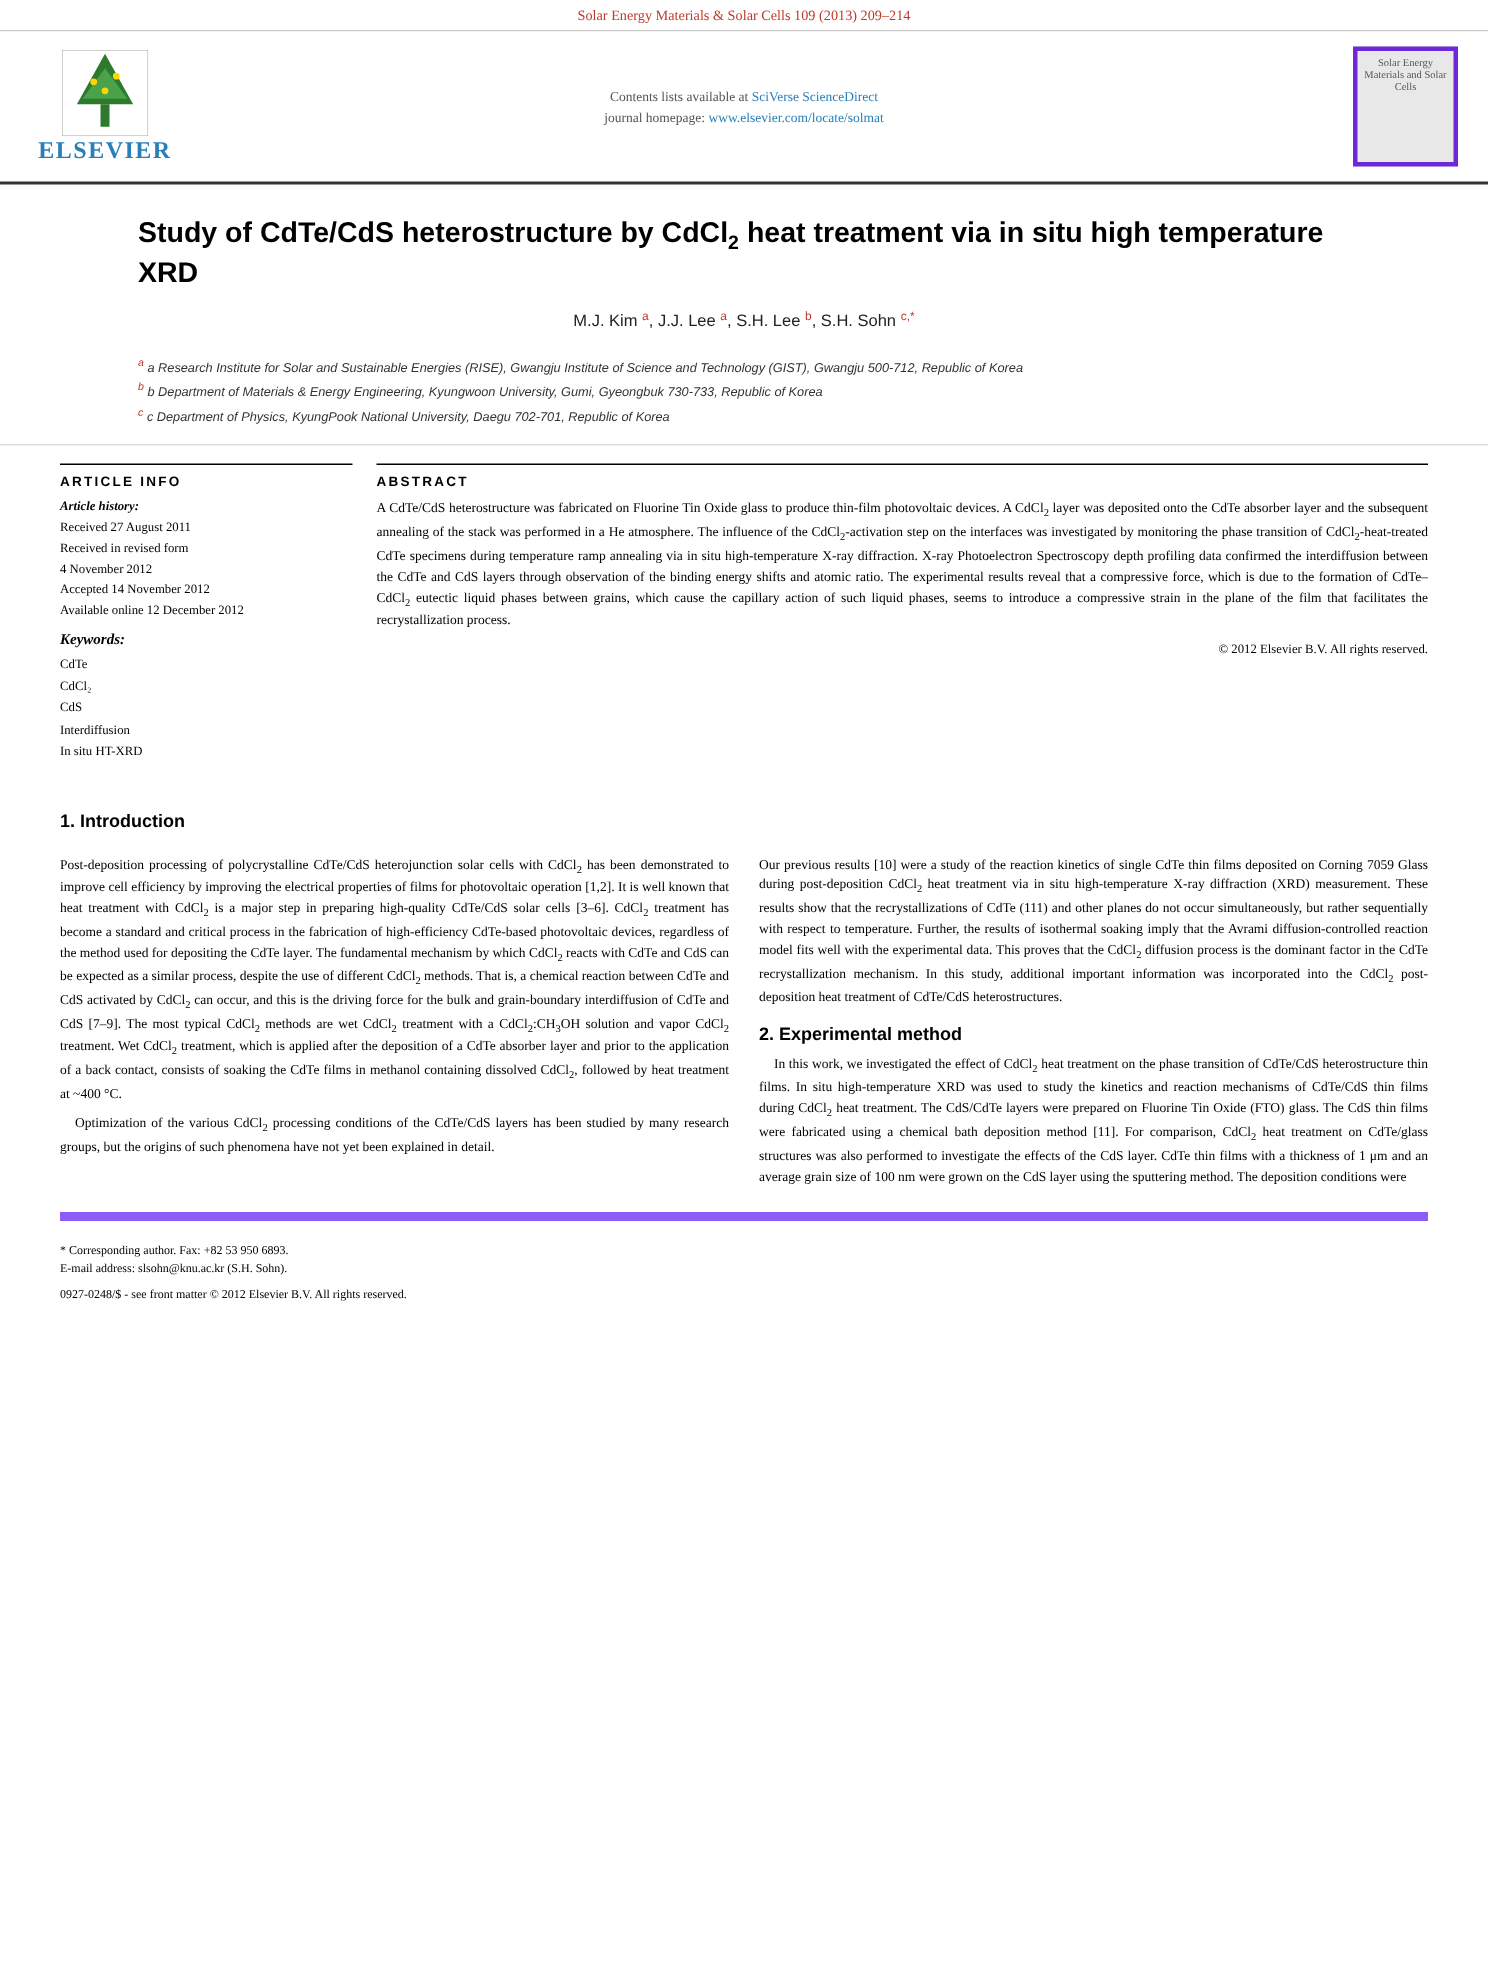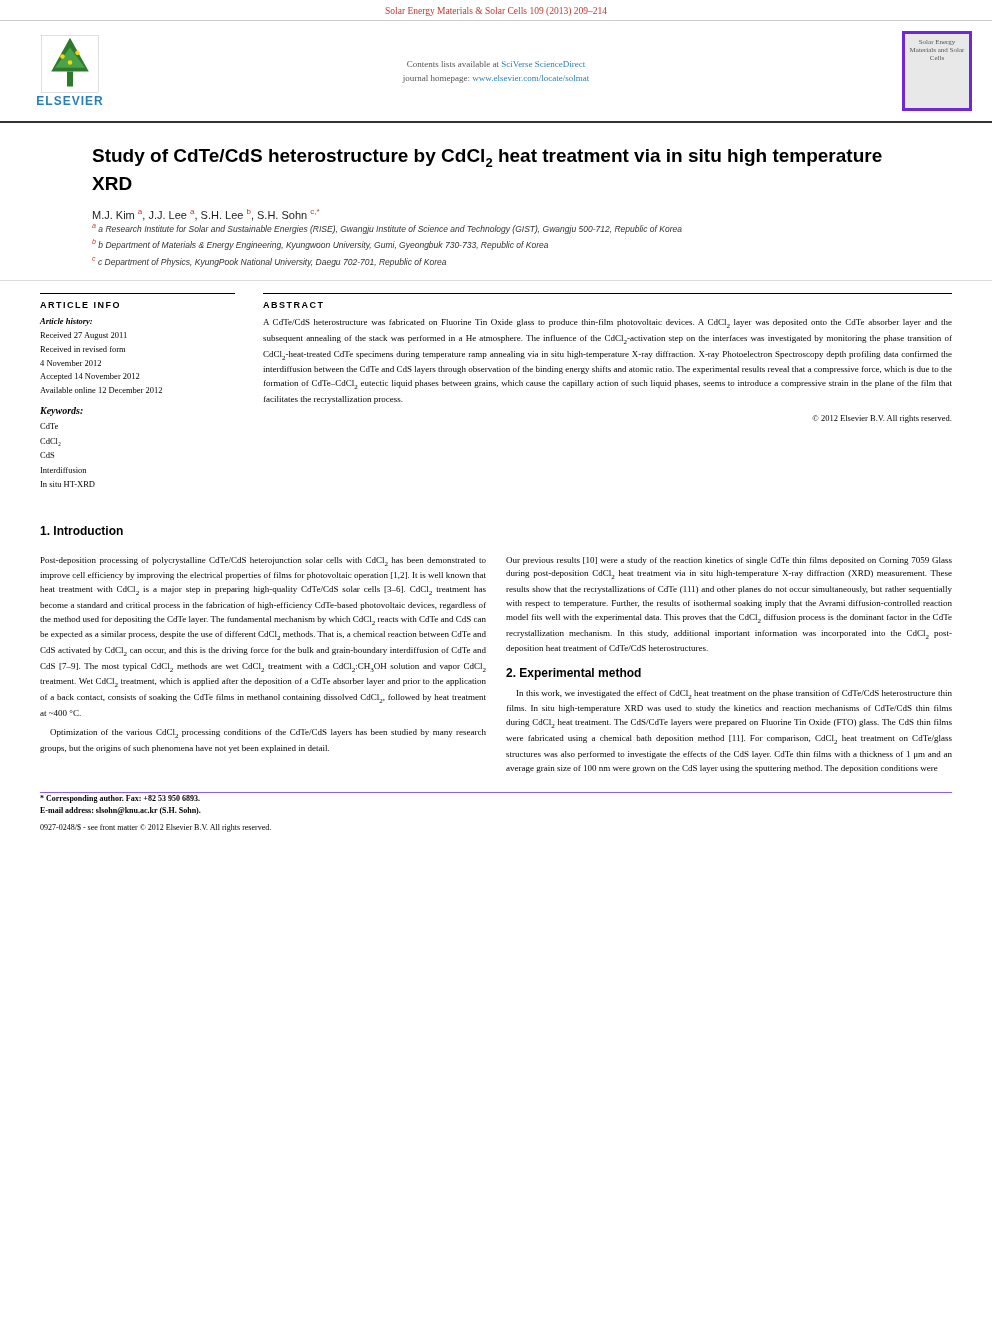--- a/index.html
+++ b/index.html
@@ -102,43 +102,44 @@
       color: #000;
       line-height: 1.35;
       margin-bottom: 10px;
     }
     .article-title-section h1 sub {
       font-size: 13px;
     }
     .authors {
       font-size: 11px;
       color: #222;
-      margin-bottom: 0;
-      font-family: Arial, sans-serif;
+      margin-bottom: 16px;
+      font-family: Arial, sans-serif;
+      text-align: center;
     }
     .authors sup {
       font-size: 8px;
       color: #c0392b;
     }
     .affiliations {
       font-size: 8.5px;
       color: #333;
       line-height: 1.5;
       font-family: Arial, sans-serif;
       font-style: italic;
     }
     .affiliations p {
       margin-bottom: 2px;
     }
 
     
     .two-col-section {
       display: flex;
       padding: 12px 40px;
-      gap: 28px;
+      gap: 16px;
     }
 
     
     .left-col {
       width: 195px;
       flex-shrink: 0;
     }
     .article-info-box {
       border-top: 1px solid #000;
       padding-top: 6px;
@@ -248,25 +249,25 @@
       font-size: 7px;
     }
 
     .copyright-footer {
       padding: 4px 40px 8px;
       font-size: 8px;
       color: #000;
       line-height: 1.5;
     }
     .elsevier-text {
-      font-size: 12px;
+      font-size: 16px;
       font-weight: bold;
       color: #2980b9;
       letter-spacing: 1px;
-      font-family: Liberation Sans, sans-serif;
+      font-family: Liberation Serif, serif;
     }
   </style>
 </head>
 <body>
 
 <div class="top-bar">
   <span>Solar Energy Materials &amp; Solar Cells 109 (2013) 209–214</span>
 </div>
 
 <div class="journal-header">
@@ -382,21 +383,21 @@
     <p>
       Our previous results [10] were a study of the reaction kinetics of single CdTe thin films deposited on Corning 7059 Glass during post-deposition CdCl<sub>2</sub> heat treatment via in situ high-temperature X-ray diffraction (XRD) measurement. These results show that the recrystallizations of CdTe (111) and other planes do not occur simultaneously, but rather sequentially with respect to temperature. Further, the results of isothermal soaking imply that the Avrami diffusion-controlled reaction model fits well with the experimental data. This proves that the CdCl<sub>2</sub> diffusion process is the dominant factor in the CdTe recrystallization mechanism. In this study, additional important information was incorporated into the CdCl<sub>2</sub> post-deposition heat treatment of CdTe/CdS heterostructures.
     </p>
     <div class="section-heading" style="margin-top:8px; margin-bottom:4px; font-size:12px; font-weight:bold; font-family:Arial,sans-serif;">2.  Experimental method</div>
     <p>
       In this work, we investigated the effect of CdCl<sub>2</sub> heat treatment on the phase transition of CdTe/CdS heterostructure thin films. In situ high-temperature XRD was used to study the kinetics and reaction mechanisms of CdTe/CdS thin films during CdCl<sub>2</sub> heat treatment. The CdS/CdTe layers were prepared on Fluorine Tin Oxide (FTO) glass. The CdS thin films were fabricated using a chemical bath deposition method [11]. For comparison, CdCl<sub>2</sub> heat treatment on CdTe/glass structures was also performed to investigate the effects of the CdS layer. CdTe thin films with a thickness of 1 μm and an average grain size of 100 nm were grown on the CdS layer using the sputtering method. The deposition conditions were
     </p>
   </div>
 </div>
 
-<div style="margin: 10px 40px 0; border-top: 1px solid #8b5cf6; padding-top: 0; font-weight: bold;">
+<div style="margin: 10px 40px 0; border-top: 6px solid #8b5cf6; padding-top: 14px;">
   <p style="font-size:8px; line-height:1.6; color:#000;">
     <span>* Corresponding author. Fax: +82 53 950 6893.</span>
   </p>
   <p style="font-size:8px; line-height:1.6; color:#000;">
     <span>E-mail address: slsohn@knu.ac.kr (S.H. Sohn).</span>
   </p>
 </div>
 
 <div class="copyright-footer">
   <p>0927-0248/$ - see front matter © 2012 Elsevier B.V. All rights reserved.</p>

